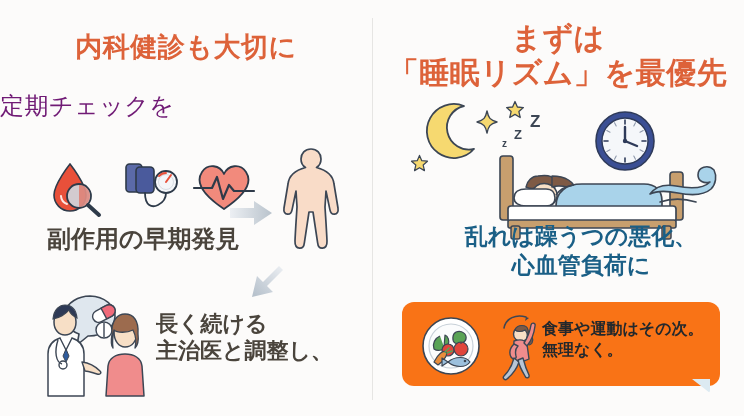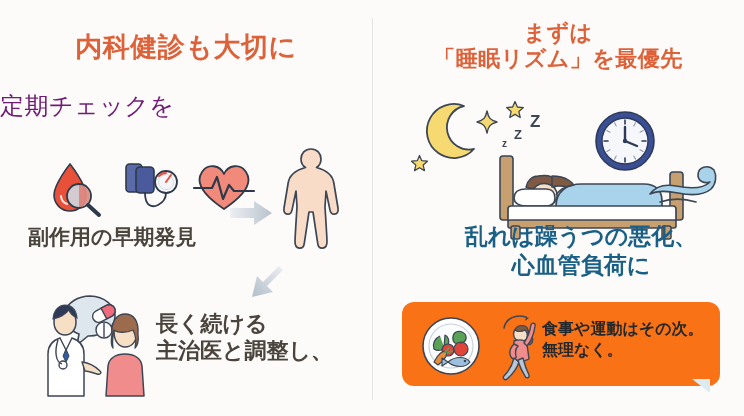--- a/index.html
+++ b/index.html
@@ -46,24 +46,24 @@
     line-height: 1.24;
   }
   .note-dark {
     color: #23282c;
     font-weight: bold;
     line-height: 1.32;
   }
 
   #l-title1 { position:absolute; left:0; top:32px;  width:372px; font-size:27px; }
   #l-title2 { position:absolute; left:0; top:92px;  width:372px; font-size:24px; }
-  #l-cap1   { position:absolute; left:28px; top:224px; font-size:21px; }
+  #l-cap1   { position:absolute; left:47px; top:224px; font-size:24px; }
   #l-cap2   { position:absolute; left:156px; top:310px; font-size:22px; }
 
-  #r-title   { position:absolute; left:0; top:20px; width:372px; font-size:22px; }
+  #r-title   { position:absolute; left:0; top:20px; width:372px; font-size:30px; }
   #r-cap     { position:absolute; left:12px; top:222px; width:372px; text-align:center; font-size:23px;
                color:#1a5f86; font-weight:bold; line-height:1.26;margin-left:11px; }
 
   
   #callout {
     position: absolute;
     left: 402px; top: 302px;
     width: 318px; height: 84px;
     background: #f97316;
     border-radius: 12px;

